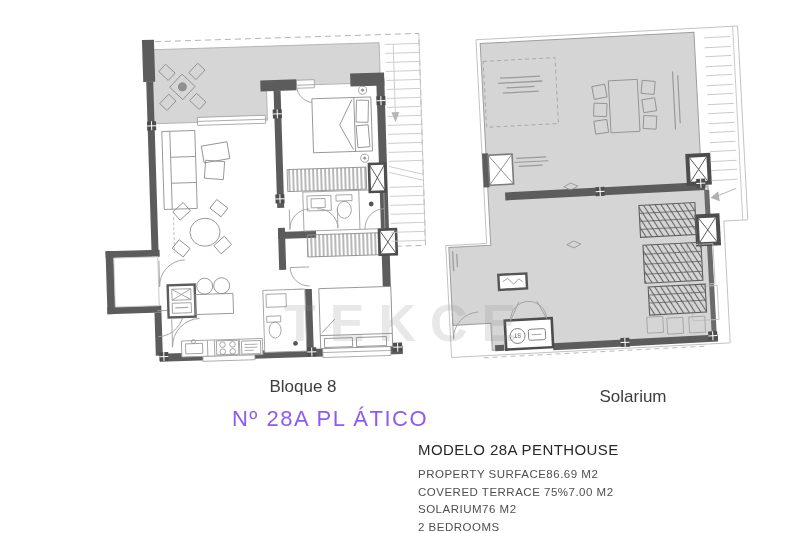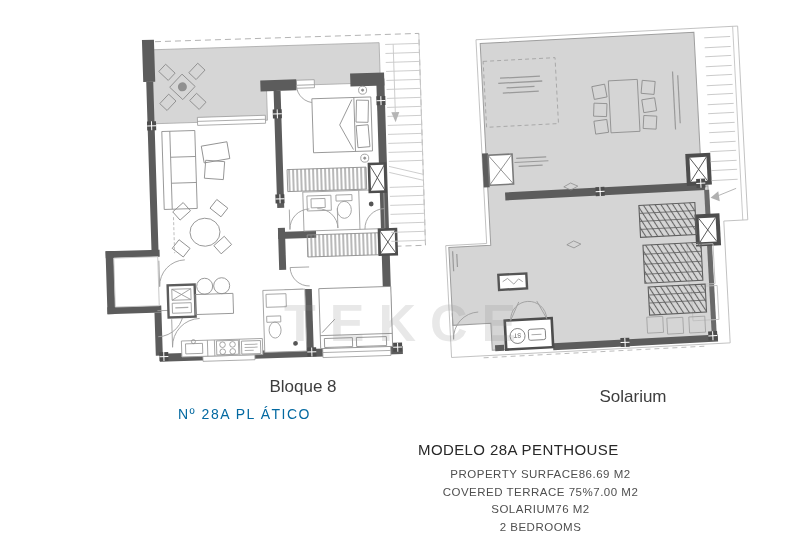--- a/index.html
+++ b/index.html
@@ -13,33 +13,33 @@
     font-size:52px;font-weight:bold;letter-spacing:14px;
     color:rgba(140,140,140,0.20);white-space:nowrap;z-index:5;
     font-family:"Liberation Sans", sans-serif;
   }
   .plan-title{
     position:absolute;width:200px;text-align:center;
     font-size:17px;color:#3d3d3d;z-index:6;
   }
   .bloque4-title{left:203px;top:377px;}
   .bloque4-sub{
-    position:absolute;left:178px;top:406px;width:250px;text-align:left;
-    font-size:14px;letter-spacing:1.5px;color:#0369a1;z-index:6;
+    position:absolute;left:178px;top:406px;width:250px;text-align:right;
+    font-size:22px;letter-spacing:1.5px;color:#8b5cf6;z-index:6;
   }
   .solarium-title{left:533px;top:387px;}
   .info{
     position:absolute;left:418px;top:441px;width:245px;z-index:6;
   }
   .info-title{
     font-size:15px;font-weight:normal;color:#282828;letter-spacing:0.4px;
     margin-bottom:10px;
   }
   .info-row{
-    display:flex;justify-content:center;
+    display:flex;justify-content:flex-start;
     font-size:11.5px;color:#4f4f4f;letter-spacing:0.5px;
     margin-bottom:5.5px;
   }
   .info-row .val{text-align:right;}
 </style>
 </head>
 <body>
 
 <div class="sheet">
 

